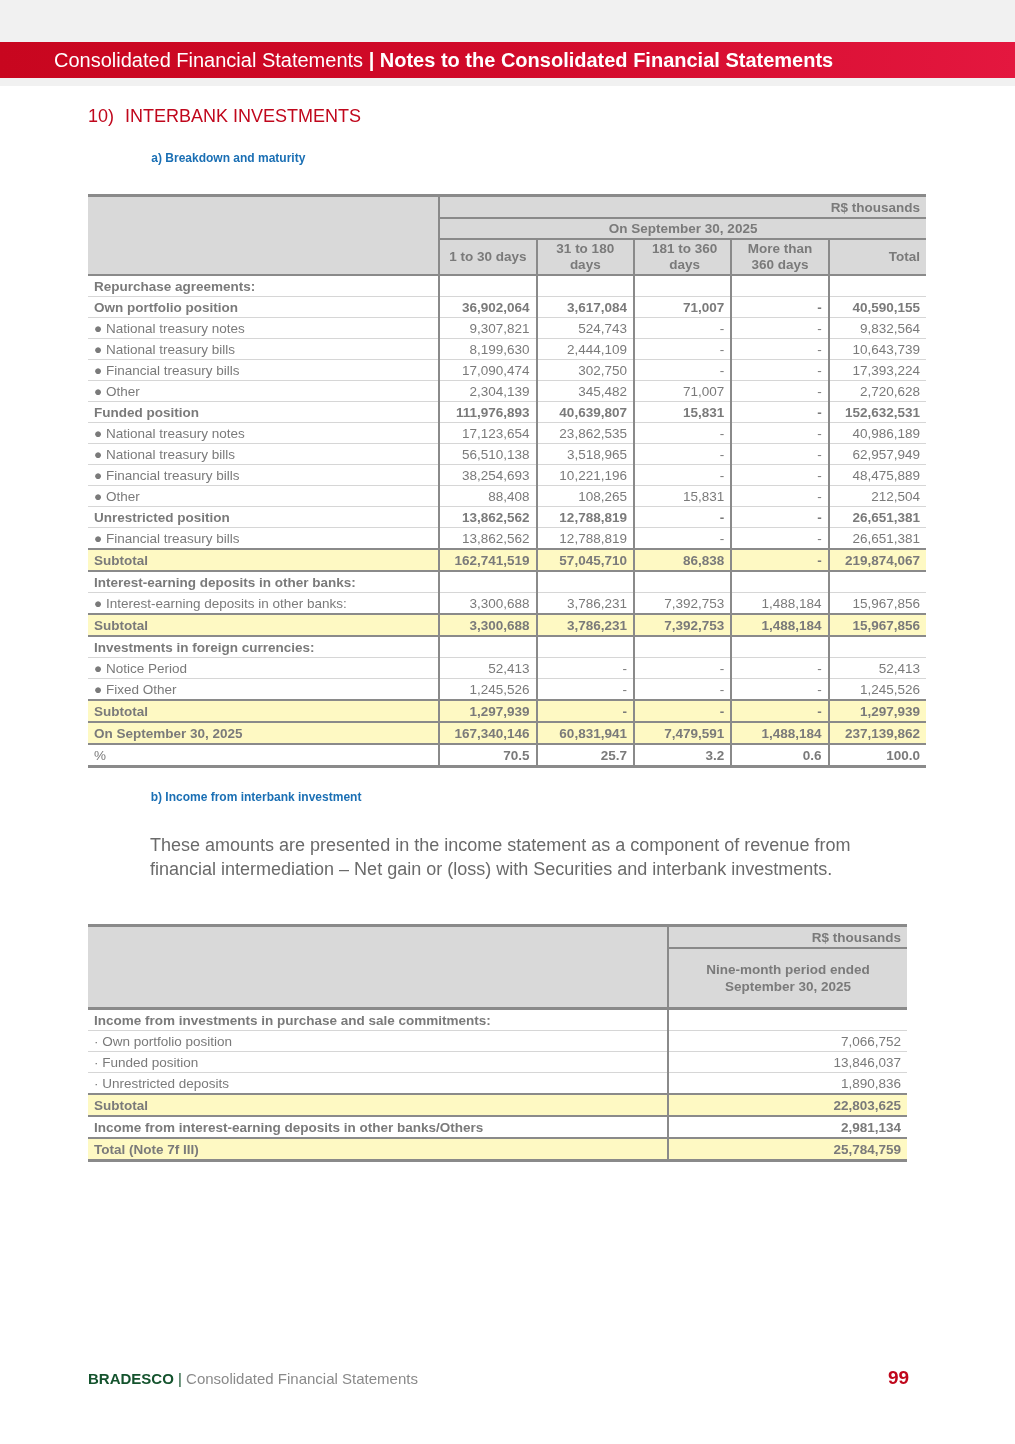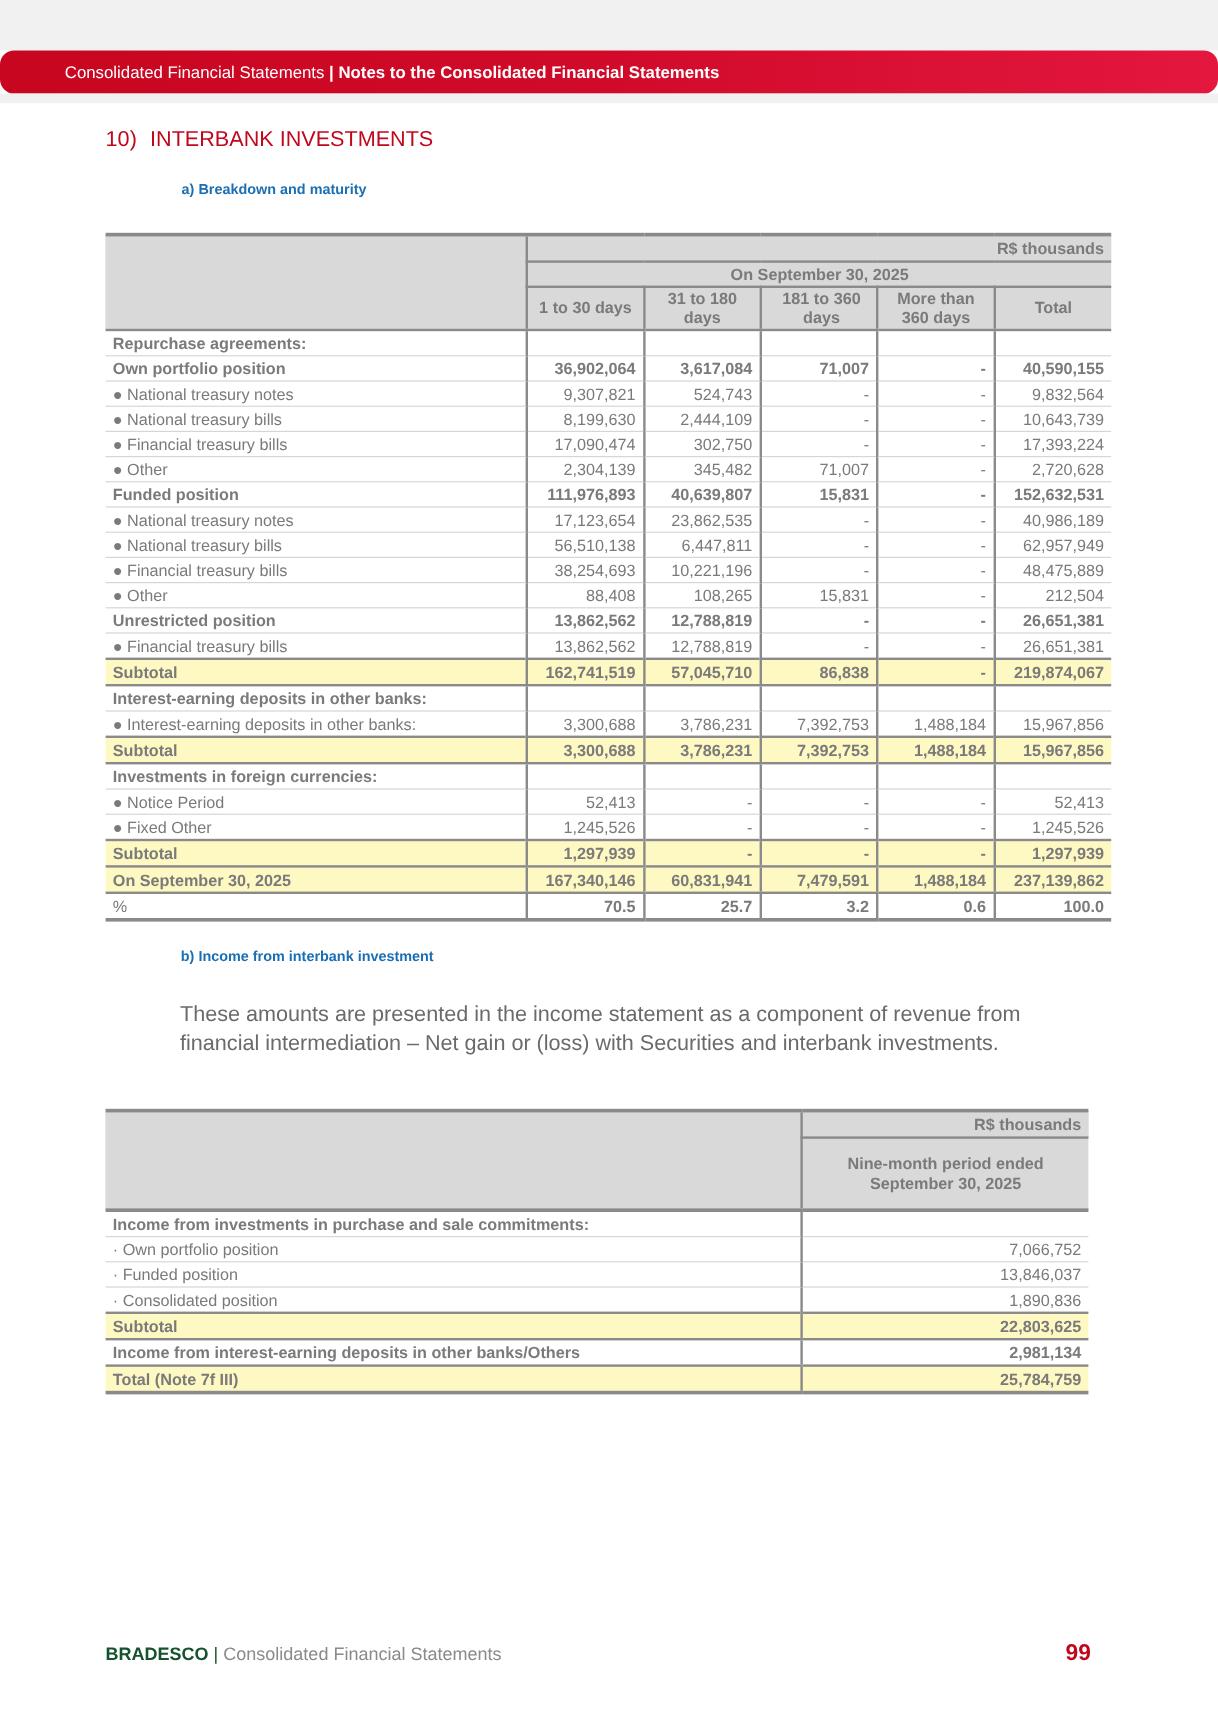--- a/index.html
+++ b/index.html
@@ -1,18 +1,18 @@
 <!DOCTYPE html>
 <html><head>
 <meta charset="utf-8">
 <style>
   html, body { margin:0; padding:0; }
   body { width:1015px; height:1444px; background:#ffffff; position:relative; font-family:"Liberation Sans", sans-serif; color:#7a7a7a; overflow:hidden; }
   .topgap { position:absolute; left:0; top:0; width:1015px; height:42px; background:#f1f1f1; }
-  .banner { position:absolute; left:0; top:42px; width:1015px; height:36px; background:linear-gradient(90deg,#c8061f 0%,#d10a2a 50%,#e4173f 100%); color:#fff; font-size:14px; line-height:36px;border-radius:12px; }
+  .banner { position:absolute; left:0; top:42px; width:1015px; height:36px; background:linear-gradient(90deg,#c8061f 0%,#d10a2a 50%,#e4173f 100%); color:#fff; font-size:20px; line-height:36px; }
   .banner .inner { position:absolute; left:54px; top:0; white-space:nowrap; }
   .banner .bold { font-weight:bold; }
   .subgap { position:absolute; left:0; top:78px; width:1015px; height:8px; background:#f1f1f1; }
   .h1 { position:absolute; left:88px; top:106px; font-size:18px; font-weight:normal; color:#c0071c; white-space:nowrap; }
   .h1 .num { margin-right:6px; }
   .h2 { position:absolute; left:126px; font-size:12px; font-weight:bold; color:#1a6fb4; white-space:nowrap; }
   .h2 .num { display:inline-block; width:36px; }
   table { border-collapse:collapse; position:absolute; font-size:13.5px; }
   td, th { padding:0 6px; height:20px; white-space:nowrap; }
   .t1 { left:88px; top:194px; width:838px; }
@@ -75,21 +75,21 @@
       <th class="grey topline vl unit" colspan="5" style="border-bottom:2px solid #8a8a8a; height:20px;">R$ thousands</th>
     </tr>
     <tr class="hdr grey">
       <th class="vl" colspan="5" style="border-bottom:2px solid #8a8a8a; height:19px;">On September 30, 2025</th>
     </tr>
     <tr class="hdr grey" id="t1-colhdr" style="height:36px;">
         <th class="vl" style="border-bottom: 2px solid rgb(138, 138, 138); white-space: normal; line-height: 16px;">1 to 30 days</th>
         <th class="vl" style="border-bottom: 2px solid rgb(138, 138, 138); white-space: normal; line-height: 16px;">31 to 180 days</th>
         <th class="vl" style="border-bottom: 2px solid rgb(138, 138, 138); white-space: normal; line-height: 16px; padding-left: 10px;">181 to 360 days</th>
         <th class="vl" style="border-bottom: 2px solid rgb(138, 138, 138); white-space: normal; line-height: 16px;">More than 360 days</th>
-        <th class="vl" style="border-bottom: 2px solid rgb(138, 138, 138); white-space: normal; line-height: 16px;">Total</th>
+        <th class="vl" style="border-bottom: 2px solid rgb(138, 138, 138); white-space: normal; line-height: 16px; text-align: right;">Total</th>
       </tr>
   </thead>
   <tbody id="t1-body">
       <tr class="row">
         <td class="lbl bold">Repurchase agreements:</td>
         <td class="num vl"></td>
         <td class="num vl"></td>
         <td class="num vl"></td>
         <td class="num vl"></td>
         <td class="num vl"></td>
@@ -146,21 +146,21 @@
         <td class="lbl">● National treasury notes</td>
         <td class="num vl">17,123,654</td>
         <td class="num vl">23,862,535</td>
         <td class="num vl">-</td>
         <td class="num vl">-</td>
         <td class="num vl">40,986,189</td>
       </tr>
       <tr class="row">
         <td class="lbl">● National treasury bills</td>
         <td class="num vl">56,510,138</td>
-        <td class="num vl">6,447,811</td>
+        <td class="num vl">3,518,965</td>
         <td class="num vl">-</td>
         <td class="num vl">-</td>
         <td class="num vl">62,957,949</td>
       </tr>
       <tr class="row">
         <td class="lbl">● Financial treasury bills</td>
         <td class="num vl">38,254,693</td>
         <td class="num vl">10,221,196</td>
         <td class="num vl">-</td>
         <td class="num vl">-</td>
@@ -304,21 +304,21 @@
       </tr>
       <tr class="row">
         <td class="lbl">· Own portfolio position</td>
         <td class="num vl">7,066,752</td>
       </tr>
       <tr class="row">
         <td class="lbl">· Funded position</td>
         <td class="num vl">13,846,037</td>
       </tr>
       <tr class="row">
-        <td class="lbl">· Consolidated position</td>
+        <td class="lbl">· Unrestricted deposits</td>
         <td class="num vl">1,890,836</td>
       </tr>
       <tr class="sub">
         <td class="lbl">Subtotal</td>
         <td class="num vl">22,803,625</td>
       </tr>
       <tr class="row">
         <td class="lbl bold" style="border-bottom: 2px solid rgb(138, 138, 138);">Income from interest-earning deposits in other banks/Others</td>
         <td class="num vl bold" style="border-bottom: 2px solid rgb(138, 138, 138); margin-left: 24px;">2,981,134</td>
       </tr>

